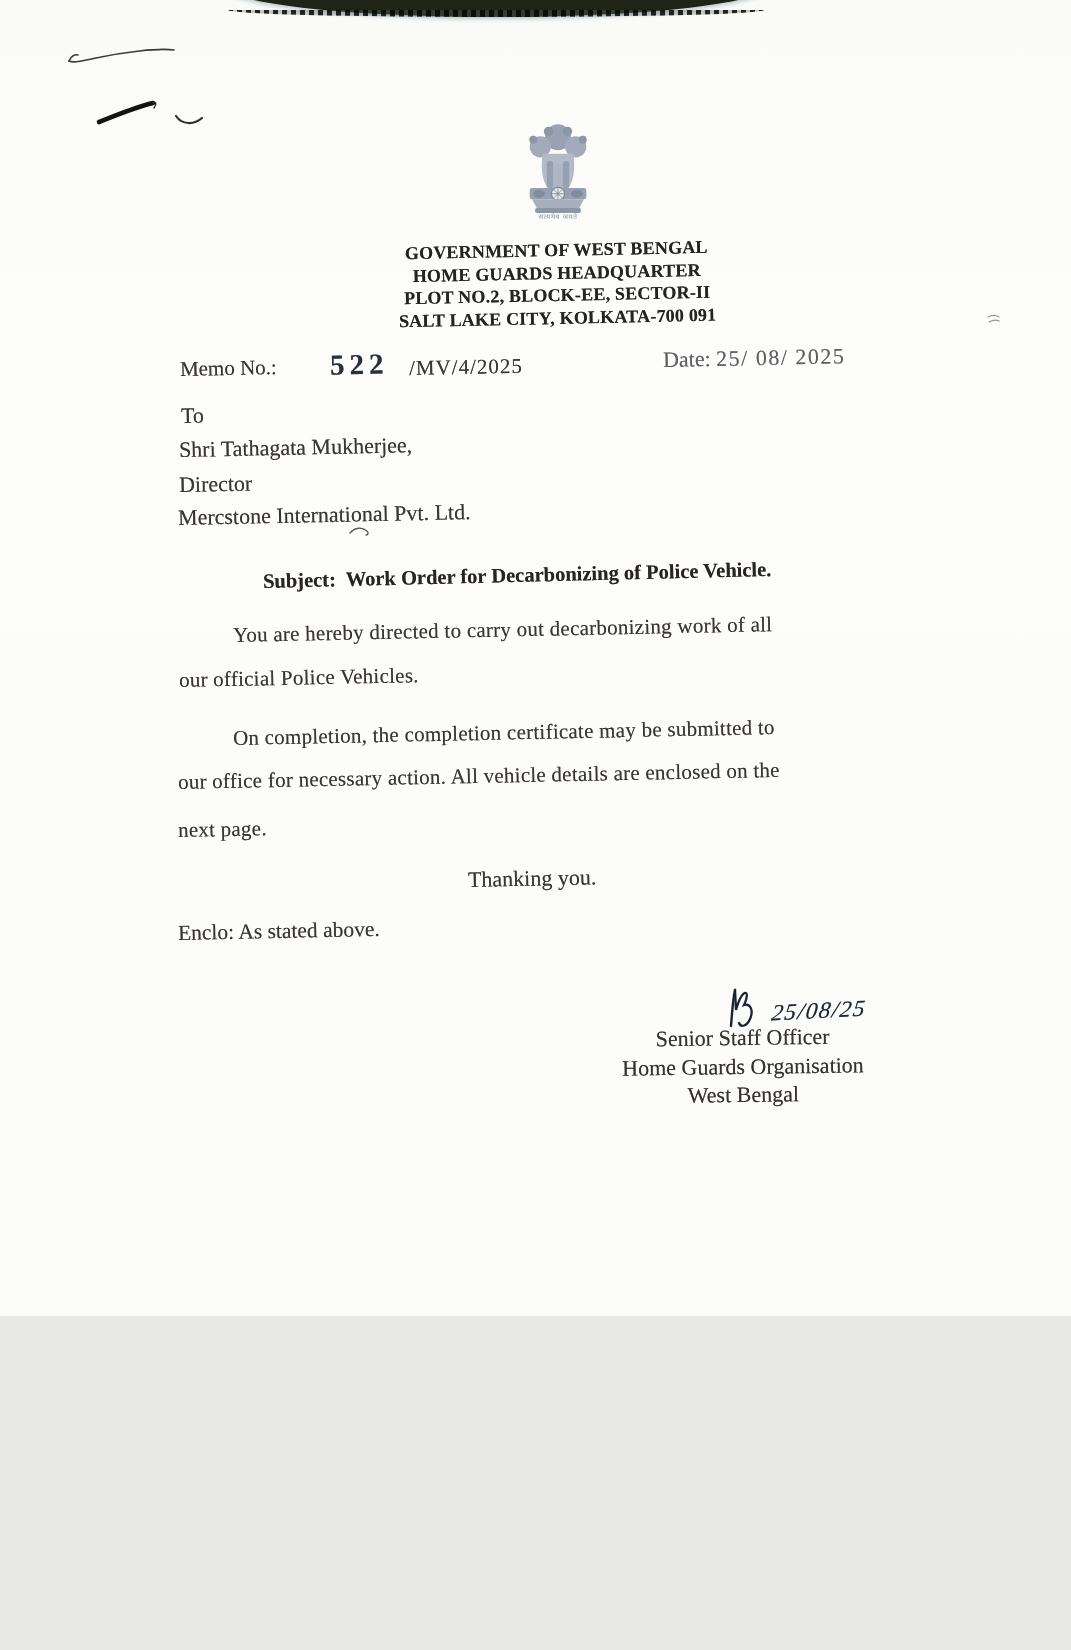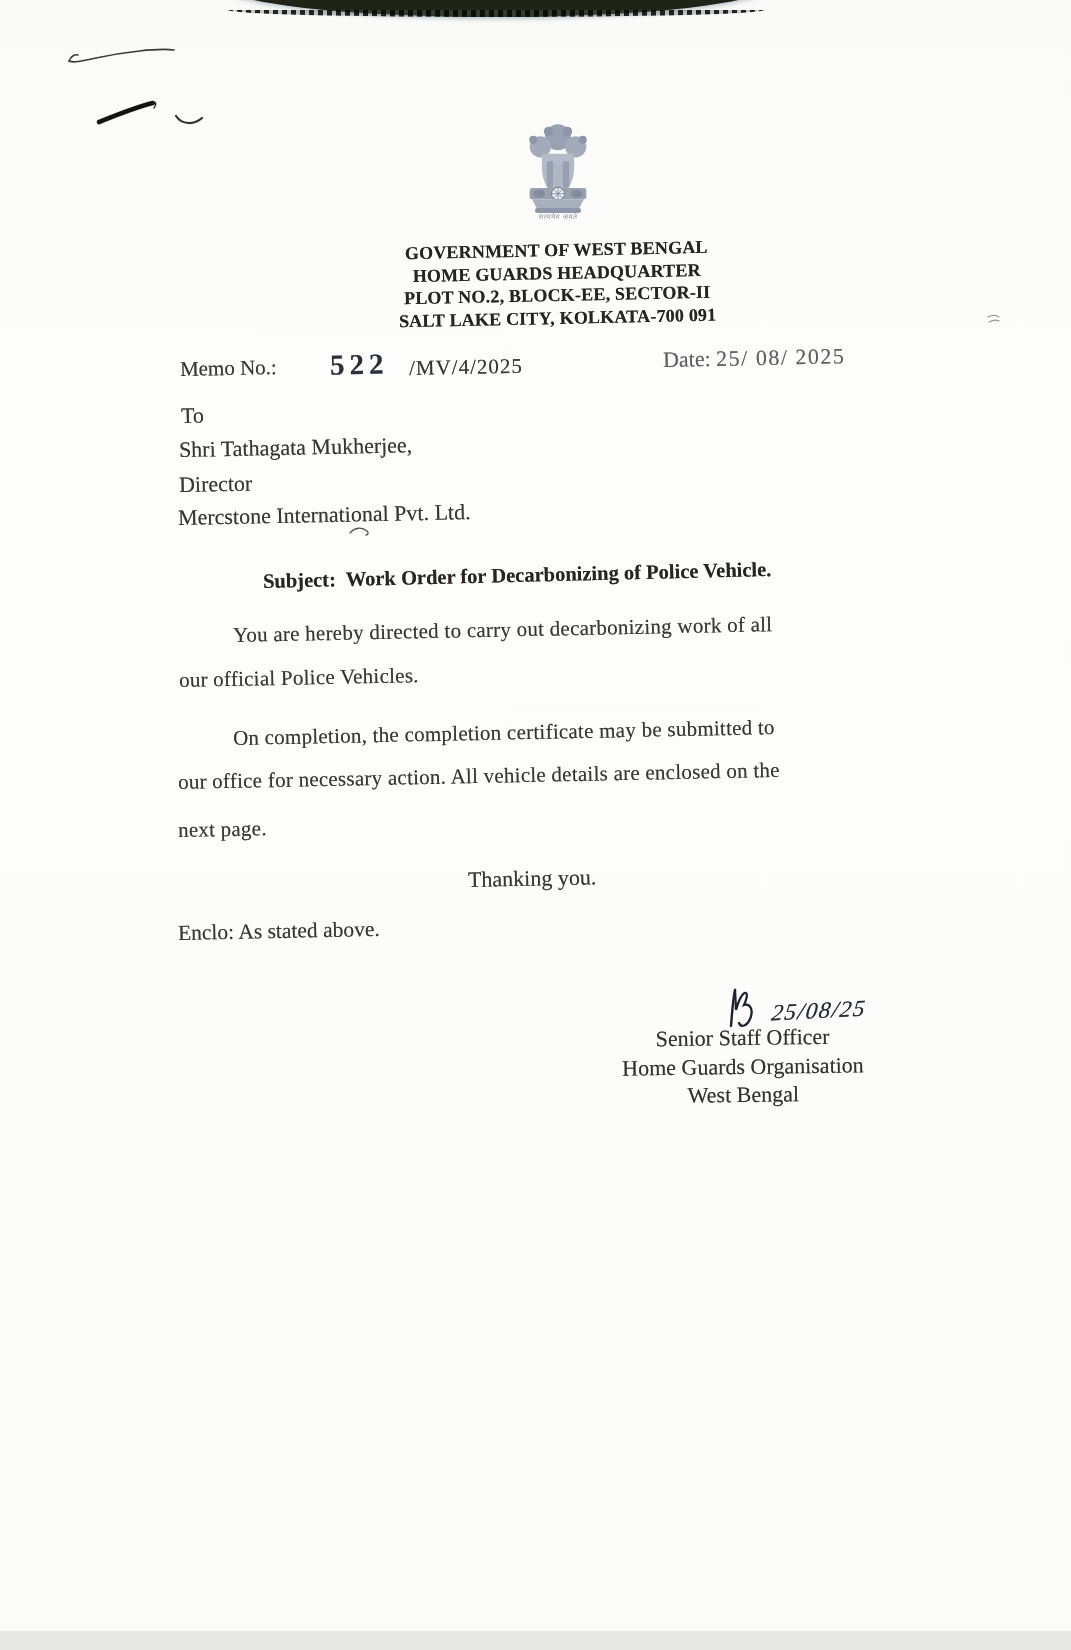--- a/index.html
+++ b/index.html
@@ -1,17 +1,17 @@
 <!DOCTYPE html>
 <html><head>
 <meta charset="utf-8">
 <style>
   html,body{margin:0;padding:0;background:#e8e8e6;}
   .page{
-    position:relative;width:1071px;height:1631px;overflow:hidden;
+    position:relative;width:1071px;height:1316px;overflow:hidden;
     background:linear-gradient(180deg,#fafaf8 0%,#fdfdfc 25%,#fcfcfa 70%,#fbfbf9 100%);
     font-family:"Liberation Serif","DejaVu Serif",serif;color:#34312d;
   }
   .line{position:absolute;white-space:nowrap;font-size:21px;color:#3a3733;
         text-shadow:0 0 .4px rgba(40,36,30,.55);}
   .tilt{transform:rotate(-1.15deg);transform-origin:left center;}
   .b{font-weight:bold;color:#282521;}
   .gray{color:#5d5f61;text-shadow:0 0 .3px rgba(70,70,70,.4);}
   .recip{font-size:22px;}
   .bodytxt{font-size:21px;letter-spacing:.25px;}

